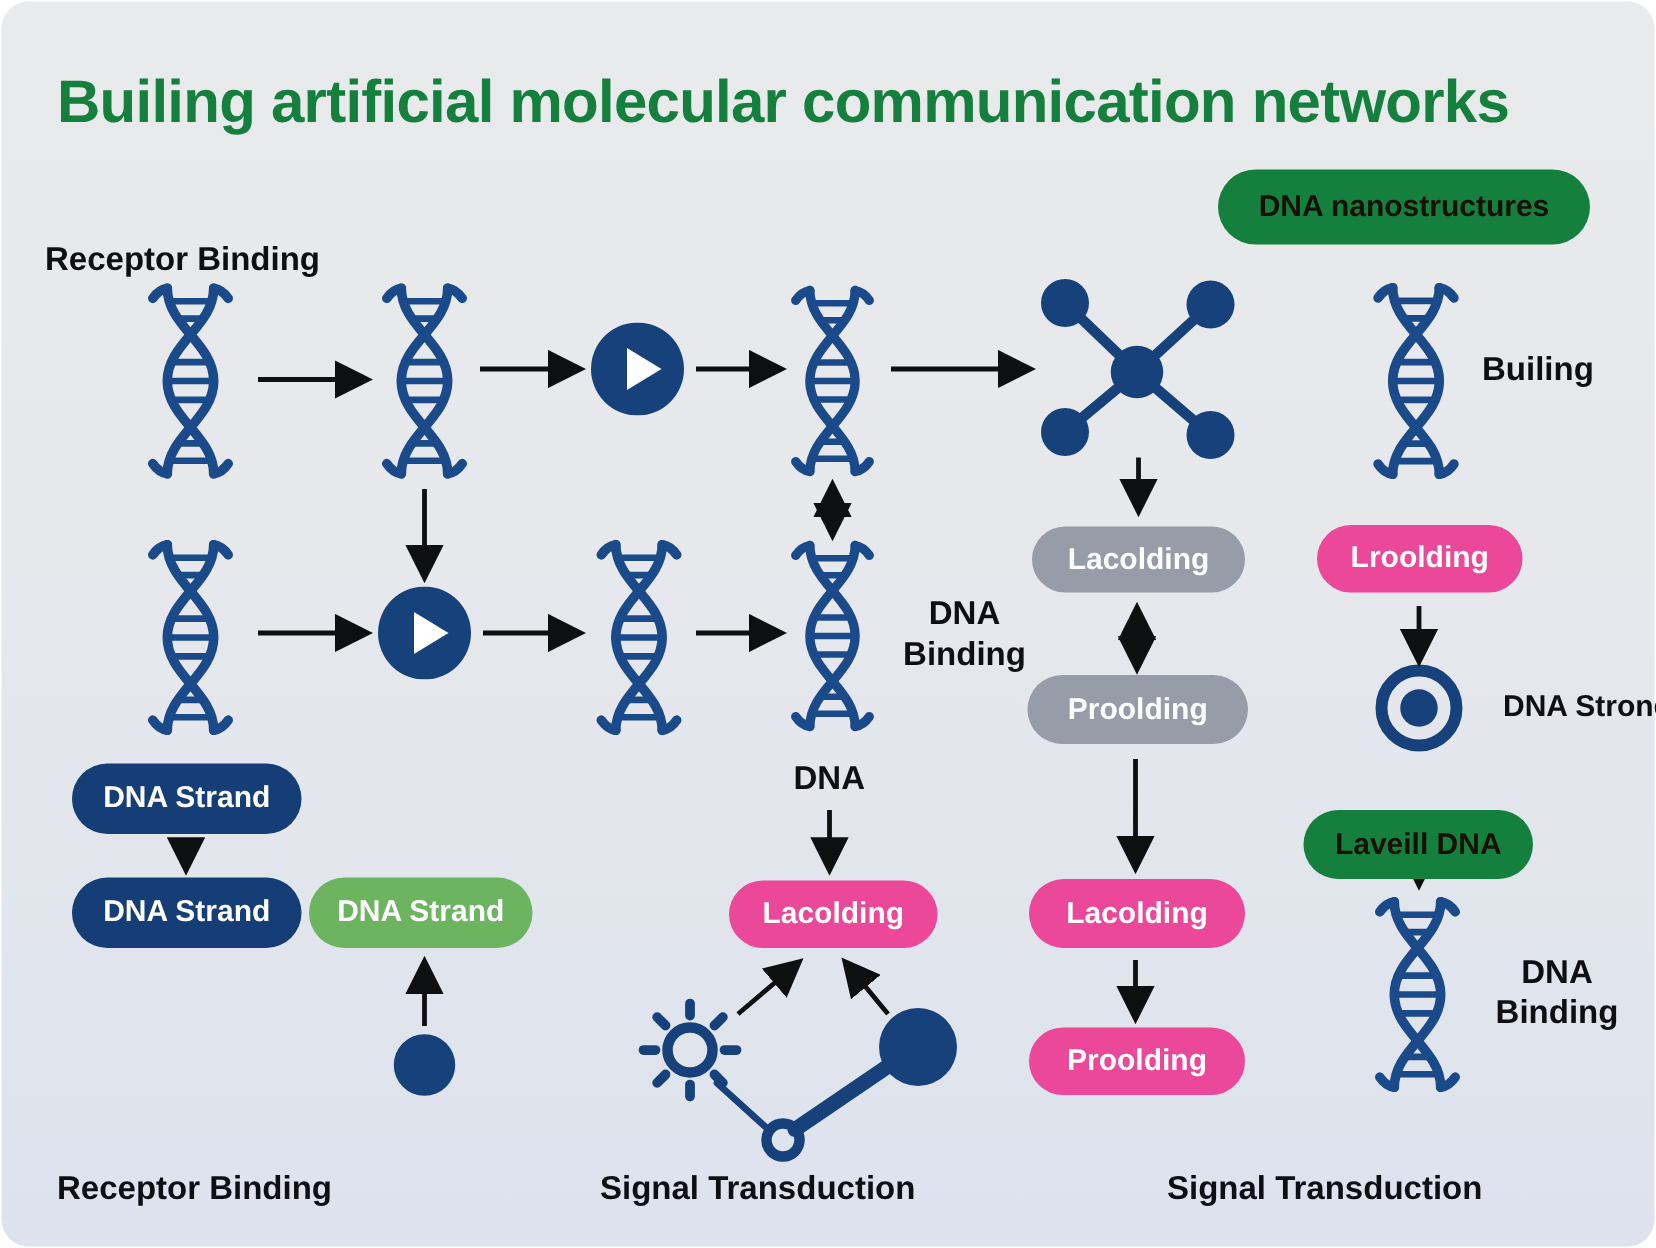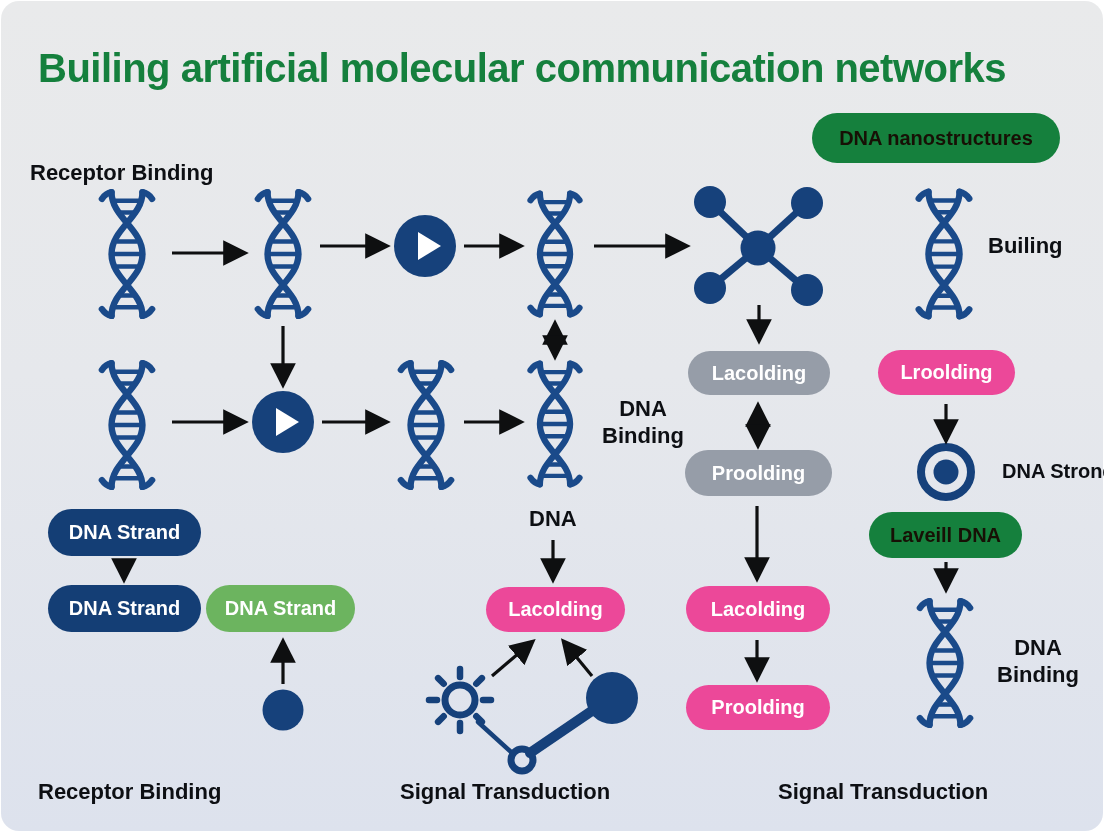--- a/index.html
+++ b/index.html
@@ -169,14 +169,14 @@
 
   <div class="pill navy" style="left:48px;top:509px;width:153px;height:47px;">DNA Strand</div>
   <div class="pill navy" style="left:48px;top:585px;width:153px;height:47px;">DNA Strand</div>
   <div class="pill green" style="left:206px;top:585px;width:149px;height:47px;">DNA Strand</div>
   <div class="pill graylight" style="left:688px;top:351px;width:142px;height:44px;">Lacolding</div>
   <div class="pill graylight" style="left:685px;top:450px;width:147px;height:46px;">Proolding</div>
   <div class="pill graydark" style="left:878px;top:350px;width:137px;height:45px;">Lroolding</div>
   <div class="pill graydark" style="left:486px;top:587px;width:139px;height:45px;">Lacolding</div>
   <div class="pill graydark" style="left:686px;top:586px;width:144px;height:46px;">Lacolding</div>
   <div class="pill graydark" style="left:686px;top:685px;width:144px;height:45px;">Proolding</div>
-  <div class="pill tan" style="left:869px;top:512px;width:153px;height:46px;">Laveill DNA</div>
+  <div class="pill tan" style="left:869px;top:540px;width:153px;height:46px;">Laveill DNA</div>
 </div>
 
 </body></html>

